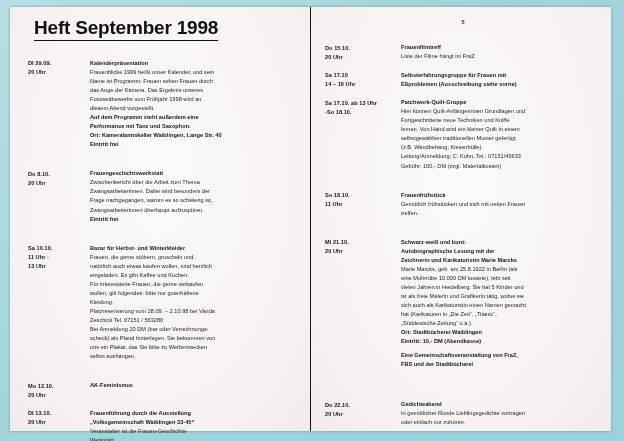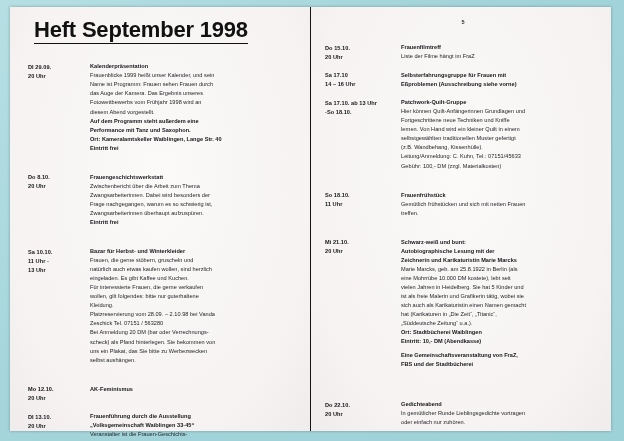--- a/index.html
+++ b/index.html
@@ -48,21 +48,21 @@
     border-right: 1.6px solid #141414;
     padding: 6px 12px 0 18px;
   }
   .page-right {
     width: 300px;
     padding: 6px 10px 0 14px;
   }
 
   
   .heft-title {
-    font-size: 22px;
+    font-size: 19px;
     font-weight: 700;
     letter-spacing: -0.2px;
     color: #111;
     margin: 4px 0 0 6px;
     display: inline-block;
     border-bottom: 1.6px solid #111;
     padding-bottom: 1px;
     line-height: 1.15;
   }
 

